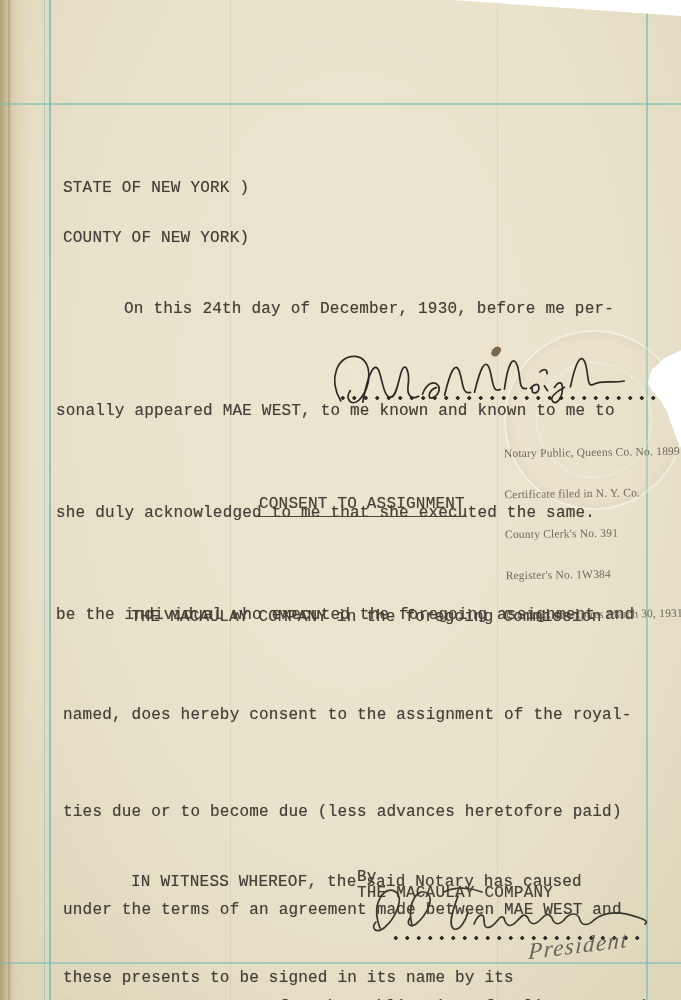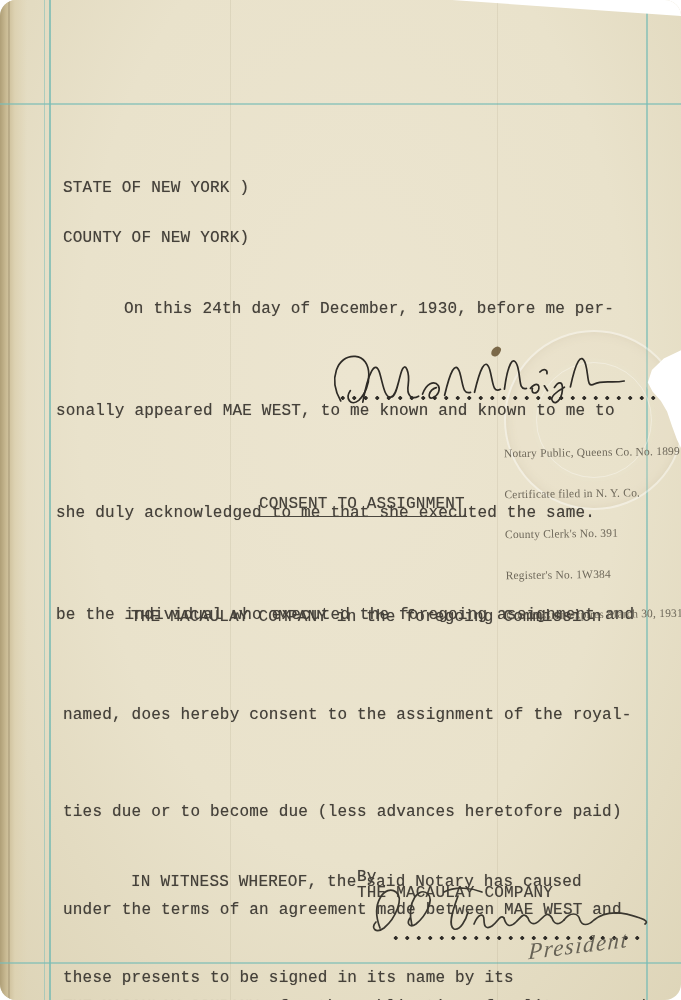--- a/index.html
+++ b/index.html
@@ -1,17 +1,17 @@
 <!DOCTYPE html>
 <html><head>
 <meta charset="utf-8">
 <style>
   html,body{margin:0;padding:0;background:#ffffff;}
   #stage{position:relative;width:681px;height:1000px;overflow:hidden;background:#ffffff;
-         font-family:"Liberation Sans",sans-serif;border-radius:16px;}
+         font-family:"Liberation Sans",sans-serif;}
   .page{position:absolute;inset:0;
         background:radial-gradient(ellipse at 52% 38%, #ece5d0 0%, #e9e2cb 55%, #ddd4b7 100%);}
   .edge-left{position:absolute;left:0;top:0;bottom:0;width:27px;
         background:linear-gradient(90deg,#af9f77 0%,#c9ba93 22%,#ddd2b2 55%,rgba(224,214,184,0) 100%);}
   .edge-left2{position:absolute;left:8px;top:0;bottom:0;width:2px;background:rgba(120,104,70,0.25);}
 
   
   .vline,.hline,.crease{position:absolute;}
   .vl1{left:44px;top:0;bottom:0;width:1px;background:rgba(125,190,184,0.55);}
   .vl2{left:49px;top:0;bottom:0;width:1.5px;background:rgba(115,185,179,0.75);}

